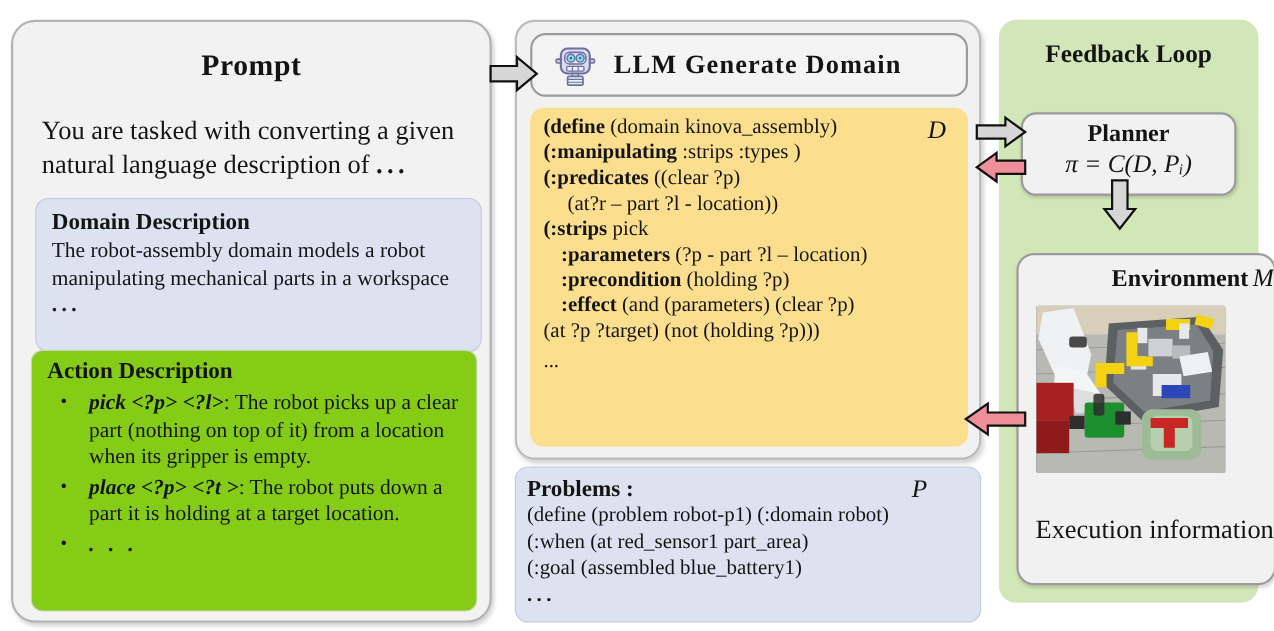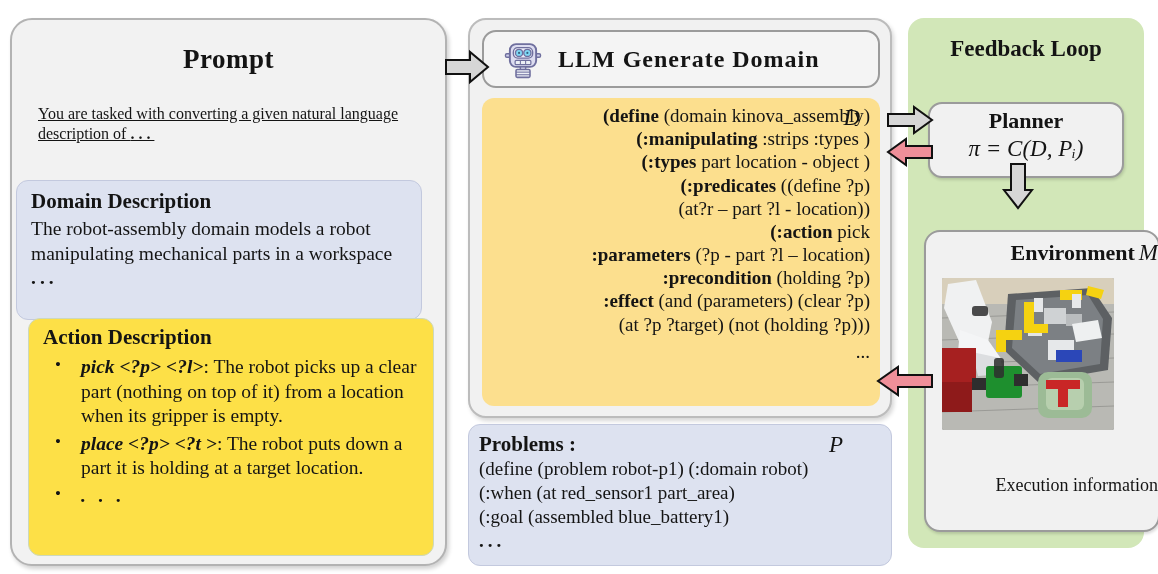--- a/index.html
+++ b/index.html
@@ -15,53 +15,52 @@
     left:10px;top:18px;width:437px;height:548px;
     background:#f2f2f2;border:2px solid #b3b3b3;border-radius:22px;
     box-shadow:2px 3px 4px rgba(0,0,0,.18);
   }
   #prompt-title{
     position:absolute;left:0;top:24px;width:100%;text-align:center;
     font-size:27px;font-weight:bold;letter-spacing:.5px;font-family:Liberation Serif, serif;
   }
   #prompt-intro{
     position:absolute;left:26px;top:84px;width:385px;
-    font-size:16px;line-height:1.28;text-decoration:underline;
+    font-size:24px;line-height:1.28;
   }
   .subbox{
     position:absolute;box-sizing:border-box;border-radius:12px;
     border:1px solid #c9cbd4;
   }
   #domain-desc-box{
-    left:4px;top:160px;width:406px;height:140px;
+    left:20px;top:160px;width:406px;height:140px;
     background:#dde2f0;border-color:#c3c9de;
   }
   #action-desc-box{
     left:16px;top:298px;width:406px;height:238px;
-    background:#fde047;border-color:#ccd8bd;
+    background:#84cc16;border-color:#ccd8bd;border-radius:11px;
   }
   .sub-title{font-size:21px;font-weight:bold;margin:0;padding:0;}
   #domain-desc-box .sub-title{position:absolute;left:14px;top:8px;}
   #domain-desc-text{position:absolute;left:14px;top:36px;width:382px;font-size:19.5px;line-height:1.26;}
   #action-desc-box .sub-title{position:absolute;left:14px;top:6px;}
   #action-list{
     position:absolute;left:10px;top:36px;width:390px;
     margin:0;padding:0;list-style:none;font-size:19.5px;line-height:1.26;
   }
   #action-list li{position:relative;padding-left:42px;margin-bottom:3px;}
   #action-list li .bullet{position:absolute;left:16px;top:-1px;font-size:17px;}
   #action-list li b{font-weight:bold;font-style:italic;}
   .dots-wide{letter-spacing:4px;font-weight:bold;}
 
   
   #llm-panel{
     left:468px;top:18px;width:424px;height:400px;
     background:#f1f1f1;border:2px solid #bcbcbc;border-radius:18px;
     box-shadow:2px 3px 4px rgba(0,0,0,.16);
-    text-align:right;
   }
   #llm-header{
     position:absolute;left:12px;top:10px;width:398px;height:58px;
     box-sizing:border-box;background:#f4f4f4;border:2px solid #9b9b9b;
     border-radius:14px;display:flex;align-items:center;gap:14px;padding-left:18px;
   }
   #llm-header-label{font-size:24px;font-weight:bold;letter-spacing:1px;}
   #robot-icon{width:42px;height:42px;flex:0 0 42px;}
 
   #pddl-box{
@@ -107,21 +106,21 @@
     position:absolute;left:16px;top:212px;width:236px;height:302px;
     box-sizing:border-box;background:#f1f1f1;border:2px solid #9b9b9b;
     border-radius:16px;text-align:right;padding-top:8px;
     box-shadow:1px 2px 3px rgba(0,0,0,.15);
   }
   #env-label{font-size:22px;font-weight:bold;}
   #env-photo{
     position:absolute;left:16px;top:46px;width:172px;height:152px;
     border-radius:2px;overflow:hidden;background:#8d8d8d;
   }
-  #exec-info{position:absolute;left:0;bottom:34px;width:100%;font-size:18px;}
+  #exec-info{position:absolute;left:0;bottom:34px;width:100%;font-size:24px;}
 
   
   .arrow-svg{position:absolute;overflow:visible;}
 </style>
 </head>
 <body>
 
 <div class="panel" id="prompt-panel">
   <div id="prompt-title">Prompt</div>
 
@@ -170,24 +169,23 @@
       <line x1="16" y1="39" x2="32" y2="39" stroke="#6f6f9e" stroke-width="1.2"></line>
       <line x1="16" y1="42" x2="32" y2="42" stroke="#6f6f9e" stroke-width="1.2"></line>
     </svg>
     <span id="llm-header-label">LLM  Generate  Domain</span>
   </div>
 
   <div id="pddl-box">
     <div id="dvar" class="mathvar">D</div>
     <div class="ln"><b>(define</b><span> (domain kinova_assembly)</span></div>
     <div class="ln"><b>(:manipulating</b><span> :strips :types )</span></div>
-    <div class="ln"><b>(:types</b><span> part location - object )</span></div>
-    <div class="ln"><b>(:predicates</b><span>  ((define ?p)</span></div>
+    <div class="ln"><b>(:predicates</b><span>  ((clear ?p)</span></div>
     <div class="ln ind1"><span>(at?r – part ?l - location))</span></div>
-    <div class="ln"><b>(:action</b><span> pick</span></div>
+    <div class="ln"><b>(:strips</b><span> pick</span></div>
     <div class="ln ind2"><b>:parameters</b><span> (?p - part ?l – location)</span></div>
     <div class="ln ind2"><b>:precondition</b><span> (holding ?p)</span></div>
     <div class="ln ind2"><b>:effect</b><span> (and (parameters) (clear ?p)</span></div>
     <div class="ln"><span>(at ?p ?target) (not (holding ?p)))</span></div>
     <div class="ln" style="padding-top:4px"><span>...</span></div>
   </div>
 </div>
 
 <div id="problems-box">
   <span id="pvar" class="mathvar">P</span>

